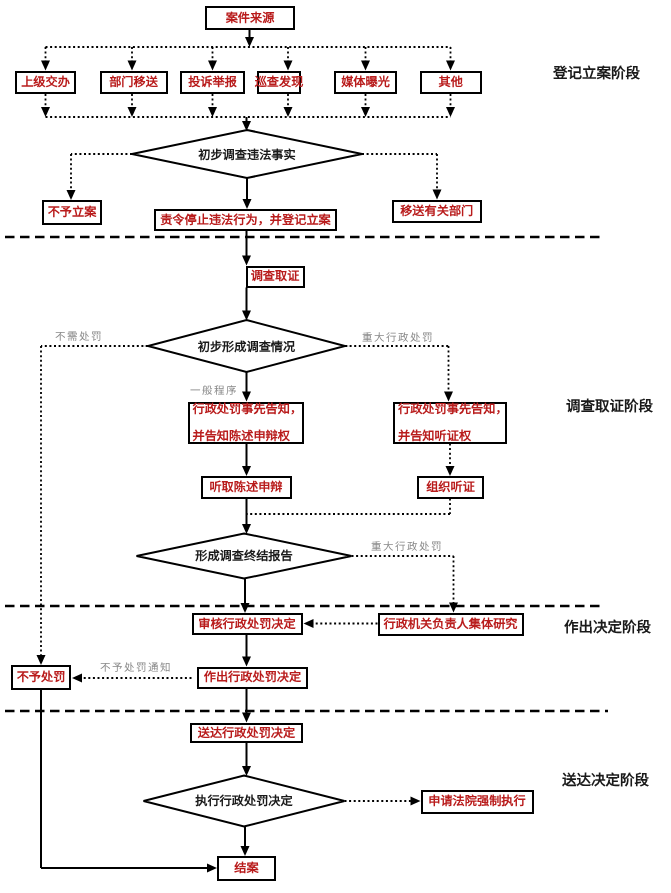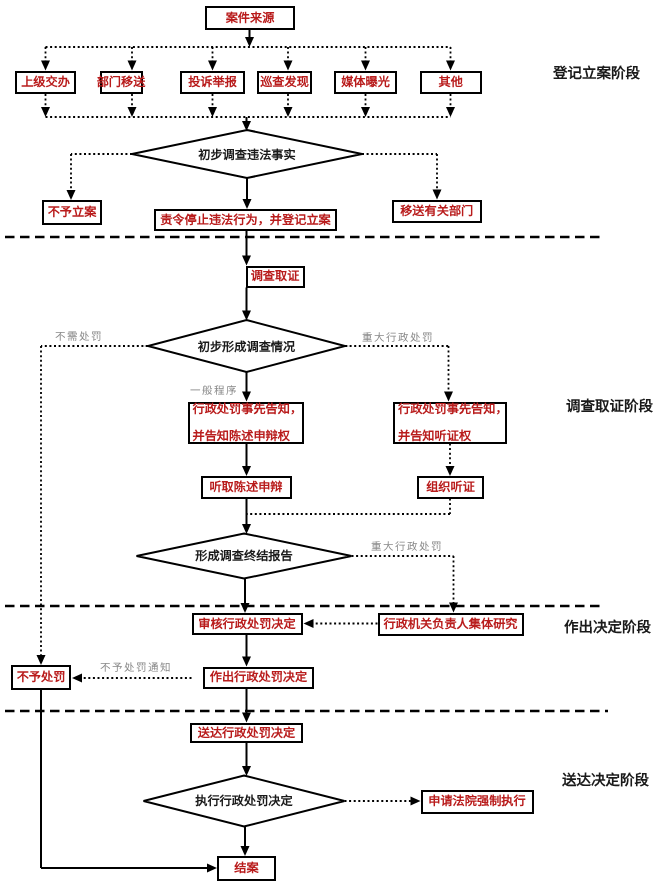--- a/index.html
+++ b/index.html
@@ -214,27 +214,27 @@
 <polygon points="246.5,320 345.0,346 246.5,372 148.0,346" class="dia"></polygon>
 <polygon points="244,533.5 351.5,556 244,578.5 136.5,556" class="dia"></polygon>
 <polygon points="244,775.5 344.5,801 244,826.5 143.5,801" class="dia"></polygon>
     </svg>
 <div class="box " style="left:205px;top:6px;width:90px;height:24px;">
       <span class="bt">案件来源</span>
     </div>
 <div class="box " style="left:15px;top:70.5px;width:61px;height:23.5px;">
       <span class="bt">上级交办</span>
     </div>
-<div class="box " style="left:99.5px;top:70.5px;width:43px;height:23.5px;">
+<div class="box " style="left:99.5px;top:70.5px;width:68px;height:23.5px;">
       <span class="bt">部门移送</span>
     </div>
 <div class="box " style="left:180px;top:70.5px;width:65px;height:23.5px;">
       <span class="bt">投诉举报</span>
     </div>
-<div class="box " style="left:257px;top:70.5px;width:55px;height:23.5px;">
+<div class="box " style="left:257px;top:70.5px;width:44px;height:23.5px;">
       <span class="bt">巡查发现</span>
     </div>
 <div class="box " style="left:334px;top:70.5px;width:63px;height:23.5px;">
       <span class="bt">媒体曝光</span>
     </div>
 <div class="box " style="left:420px;top:70.5px;width:61.5px;height:23.5px;">
       <span class="bt">其他</span>
     </div>
 <div class="dtext" style="left:177.0px;top:144.5px;width:140px;">初步调查违法事实</div>
 <div class="box " style="left:42px;top:200px;width:60px;height:24.5px;">
@@ -267,21 +267,21 @@
 <div class="dtext" style="left:174.0px;top:546px;width:140px;">形成调查终结报告</div>
 <div class="box " style="left:191.5px;top:613px;width:111px;height:21.5px;">
       <span class="bt">审核行政处罚决定</span>
     </div>
 <div class="box " style="left:377.5px;top:612.5px;width:146px;height:23.5px;align-items:center;">
       <span class="bt">行政机关负责人集体研究</span>
     </div>
 <div class="box " style="left:11px;top:665px;width:60px;height:24.5px;">
       <span class="bt">不予处罚</span>
     </div>
-<div class="box " style="left:203px;top:666.5px;width:111px;height:22px;">
+<div class="box " style="left:197px;top:666.5px;width:111px;height:22px;">
       <span class="bt">作出行政处罚决定</span>
     </div>
 <div class="box " style="left:190px;top:722.5px;width:113px;height:20.5px;">
       <span class="bt">送达行政处罚决定</span>
     </div>
 <div class="dtext" style="left:174.0px;top:791px;width:140px;">执行行政处罚决定</div>
 <div class="box " style="left:420.5px;top:789.5px;width:113px;height:24px;">
       <span class="bt">申请法院强制执行</span>
     </div>
 <div class="box " style="left:217px;top:856px;width:59px;height:25px;">

